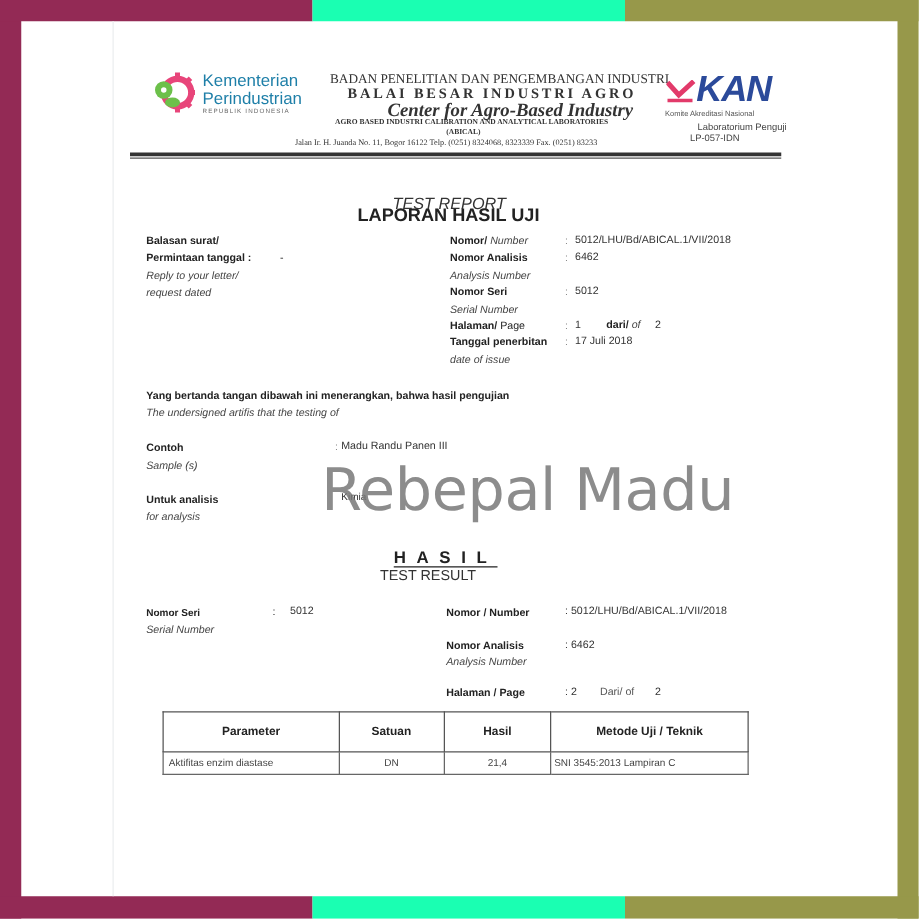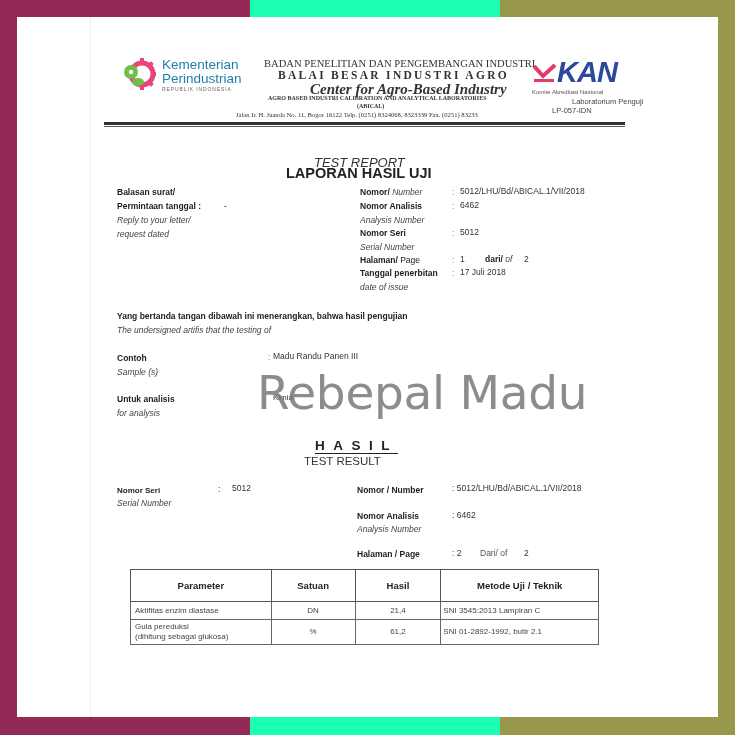--- a/index.html
+++ b/index.html
@@ -96,21 +96,21 @@
     <div class="abs inst-4" style="left:268px;top:95px;">AGRO BASED INDUSTRI CALIBRATION AND ANALYTICAL LABORATORIES</div>
     <div class="abs inst-4" style="left:357px;top:103px;">(ABICAL)</div>
     <div class="abs inst-5" style="left:236px;top:111px;">Jalan Ir. H. Juanda No. 11, Bogor 16122 Telp. (0251) 8324068, 8323339 Fax. (0251) 83233</div>
 
     <svg class="abs" style="left:533px;top:64px;" width="24" height="18" viewBox="0 0 24 18">
       <polyline points="1,2 10,12 22,1" fill="none" stroke="#e23a6a" stroke-width="4"></polyline>
       <rect x="1" y="15" width="20" height="3" fill="#e23a6a"></rect>
     </svg>
     <div class="abs kan-logo" style="left:557px;top:56px;">KAN</div>
     <div class="abs kan-small" style="left:532px;top:89px;">Komite Akreditasi Nasional</div>
-    <div class="abs kan-lab" style="left:559px;top:97px;padding-left:13px;">Laboratorium Penguji</div>
+    <div class="abs kan-lab" style="left:545px;top:97px;padding-left:13px;">Laboratorium Penguji</div>
     <div class="abs kan-lab" style="left:552px;top:106px;">LP-057-IDN</div>
 
     <div class="rule-thick"></div>
     <div class="rule-thin"></div>
   </div>
 
   <div class="abs title" style="left:286px;top:137px;">LAPORAN HASIL UJI</div>
   <div class="abs subtitle" style="left:314px;top:155px;">TEST REPORT</div>
 
   <div>
@@ -197,24 +197,15 @@
         <th>Metode Uji / Teknik</th>
       </tr>
     </thead>
     <tbody>
       <tr>
         <td>Aktifitas enzim diastase</td>
         <td class="c">DN</td>
         <td class="c">21,4</td>
         <td class="m">SNI 3545:2013 Lampiran C</td>
       </tr>
-      <tr class="tall">
-        <td>
-            <div>Gula pereduksi</div>
-            <div>(dihitung sebagai glukosa)</div>
-          </td>
-        <td class="c">%</td>
-        <td class="c">61,2</td>
-        <td class="m">SNI 01-2892-1992, butir 2.1</td>
-      </tr>
     </tbody>
   </table>
 </div>
 
 </body></html>

